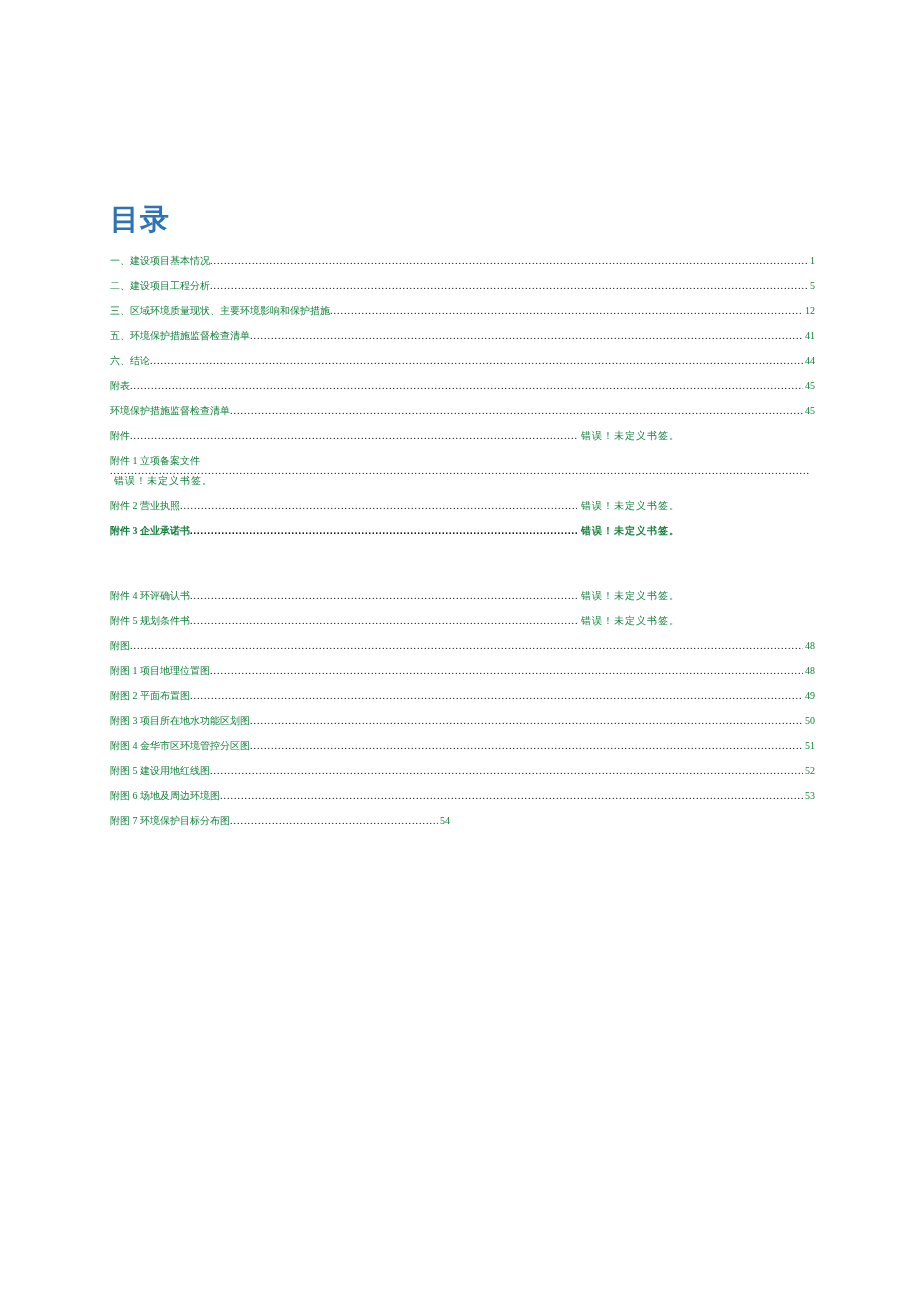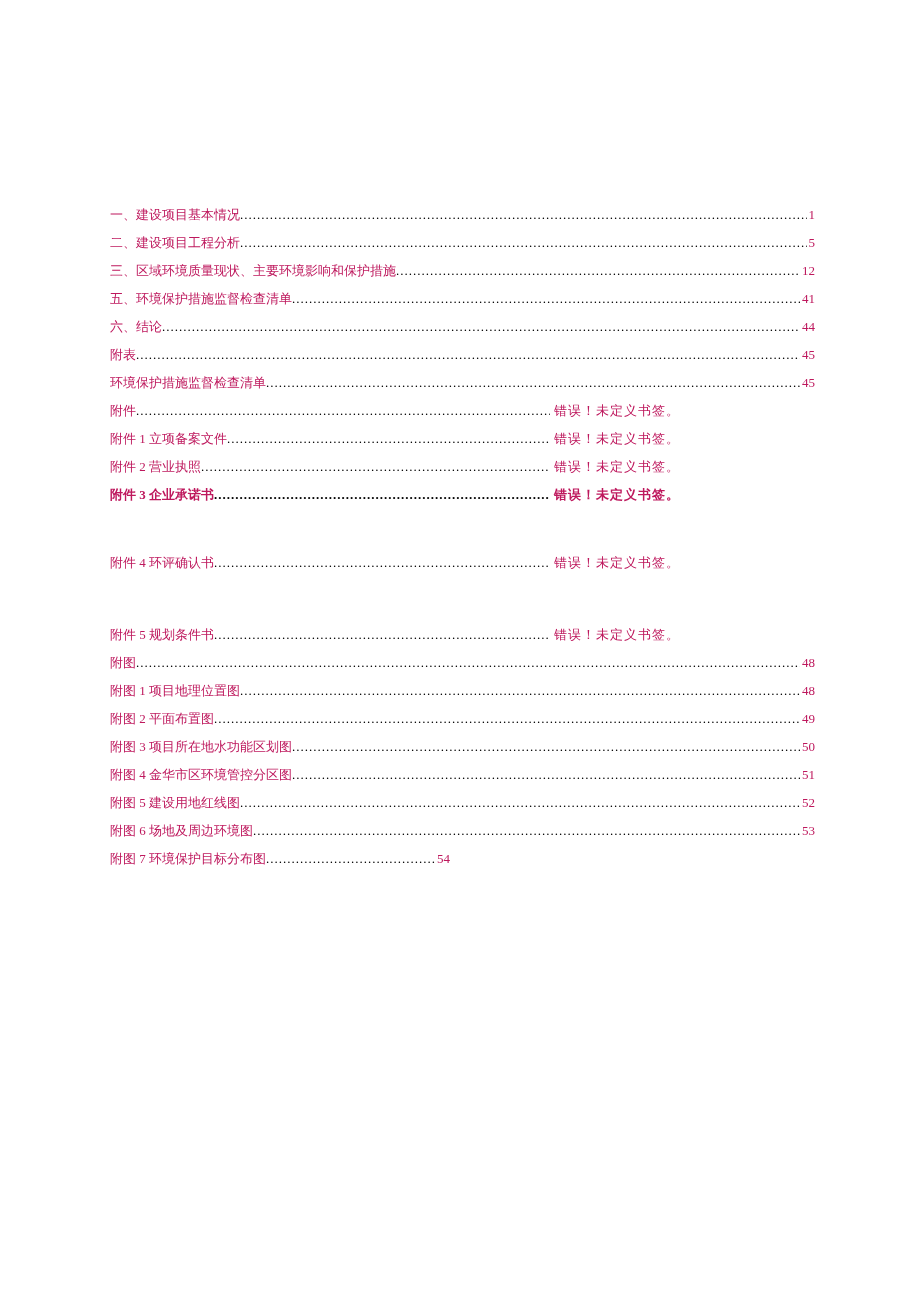--- a/index.html
+++ b/index.html
@@ -17,22 +17,22 @@
   }
   .title {
     font-family: "SimSun", "Songti SC", serif;
     font-size: 29px;
     color: #2e74b5;
     margin: 0 0 8px 0;
     letter-spacing: 1px;
   }
   .toc {
     font-family: "SimSun", "Songti SC", serif;
-    font-size: 13px;
-    color: #be185d;
+    font-size: 10px;
+    color: #15803d;
   }
   .toc-entry {
     display: flex;
     align-items: baseline;
     white-space: nowrap;
     margin: 0;
     padding: 7.5px 0;
     line-height: 1;
   }
   .toc-label {
@@ -62,20 +62,21 @@
     max-width: 212px;
   }
   .error-row .toc-dots {
     
   }
 </style>
 </head>
 <body>
 
 <div class="page">
+  <h1 class="title">目录</h1>
   <div class="toc" id="toc">
       <div class="toc-entry">
         <span class="toc-label">一、建设项目基本情况</span>
         <span class="toc-dots"></span>
         <span class="toc-page">1</span>
       </div>
       <div class="toc-entry">
         <span class="toc-label">二、建设项目工程分析</span>
         <span class="toc-dots"></span>
         <span class="toc-page">5</span>
@@ -103,41 +104,41 @@
       <div class="toc-entry">
         <span class="toc-label">环境保护措施监督检查清单</span>
         <span class="toc-dots"></span>
         <span class="toc-page">45</span>
       </div>
       <div class="toc-entry error-row" style="width: 570px;">
         <span class="toc-label">附件</span>
         <span class="toc-dots"></span>
         <span class="toc-error">错误！未定义书签。</span>
       </div>
-      <div class="toc-entry error-row" style="width: 570px;">
+      <div class="toc-entry error-row" style="width: 570px; flex-direction: column;">
         <span class="toc-label">附件 1 立项备案文件 </span>
         <span class="toc-dots"></span>
         <span class="toc-error">错误！未定义书签。</span>
       </div>
       <div class="toc-entry error-row" style="width: 570px; align-items: center;">
         <span class="toc-label">附件 2 营业执照 </span>
         <span class="toc-dots"></span>
         <span class="toc-error">错误！未定义书签。</span>
       </div>
       <div class="toc-entry error-row" style="width: 570px; font-weight: bold;">
         <span class="toc-label">附件 3 企业承诺书 </span>
         <span class="toc-dots"></span>
         <span class="toc-error">错误！未定义书签。</span>
       </div>
       <div class="toc-entry error-row" style="width: 570px; margin-top: 40px;">
         <span class="toc-label">附件 4 环评确认书 </span>
         <span class="toc-dots"></span>
         <span class="toc-error">错误！未定义书签。</span>
       </div>
-      <div class="toc-entry error-row" style="width: 570px; margin-top: 44px;">
+      <div class="toc-entry error-row" style="width: 570px;">
         <span class="toc-label">附件 5 规划条件书 </span>
         <span class="toc-dots"></span>
         <span class="toc-error">错误！未定义书签。</span>
       </div>
       <div class="toc-entry">
         <span class="toc-label">附图</span>
         <span class="toc-dots"></span>
         <span class="toc-page">48</span>
       </div>
       <div class="toc-entry">

